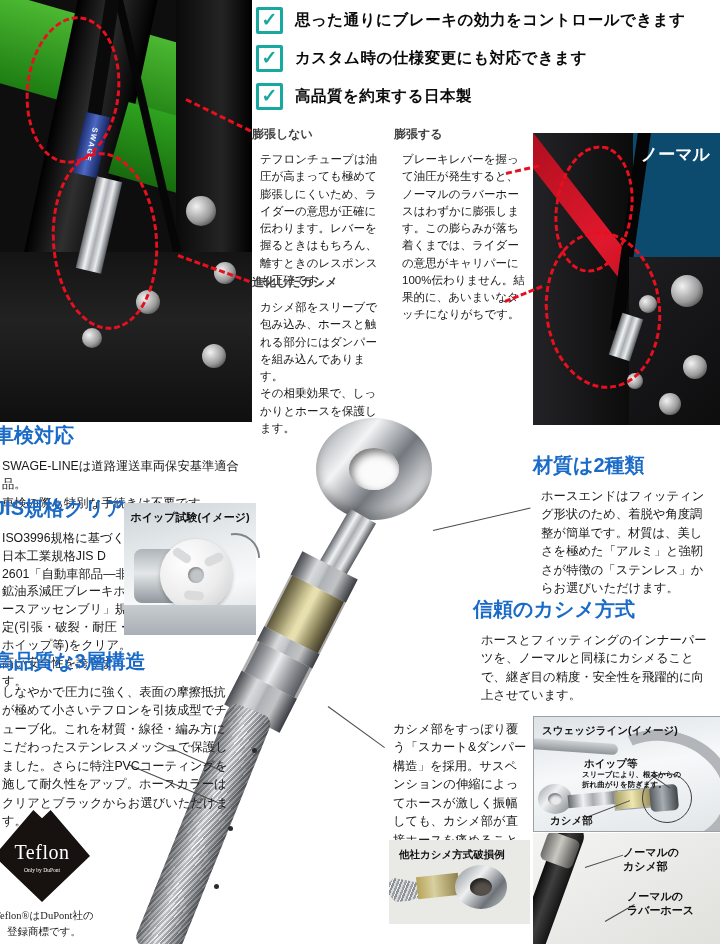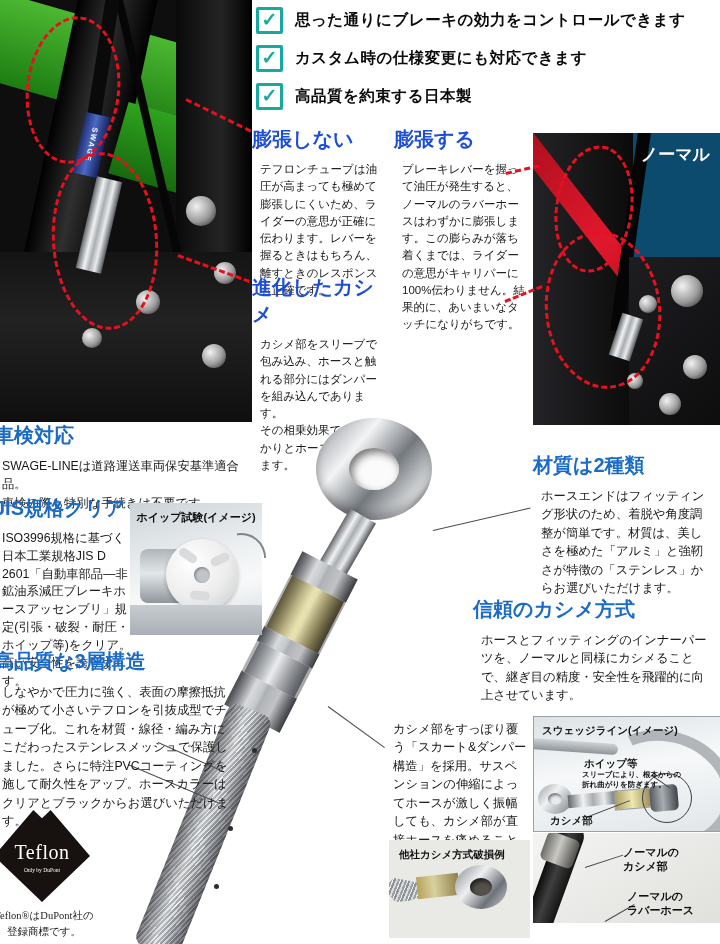--- a/index.html
+++ b/index.html
@@ -1,19 +1,19 @@
 <!DOCTYPE html>
 <html><head>
 <meta charset="utf-8">
 <style>
   html,body{margin:0;padding:0;background:#fff}
   #cv{position:relative;width:720px;height:944px;background:#fff;overflow:hidden;
       font-family:"Liberation Sans",sans-serif;}
   .ab{position:absolute}
-  .h-teal{font-weight:bold;color:#1d4ed8;font-size:20px;margin:0 0 5px 0}
+  .h-teal{font-weight:bold;color:#404040;font-size:12px;margin:0 0 5px 0}
   .h-blue{font-weight:bold;color:#1a6ac8;font-size:20px;margin:0 0 6px 0}
   .bd{color:#17171a;line-height:1.5;white-space:pre-line;margin:8px}
   .f11{font-size:11.5px}.f12{font-size:12.3px}
   .lbl{font-weight:bold;color:#101010}
   .dash-red{border-top:3px dashed #e8101e;transform-origin:left center;height:0}
   .ell{border:3px dashed #e8101e;border-radius:50%}
   .chrome{background:linear-gradient(90deg,#63676c 0%,#f0f2f3 30%,#a9adb2 50%,#e9ebec 72%,#54585d 100%)}
   .leader{border-top:1px solid #4a4a4a;transform-origin:left center;height:0}
   .bolt{border-radius:50%;background:radial-gradient(circle at 35% 35%,#f2f2f2,#9a9a9a 55%,#383838 90%)}
   
@@ -78,21 +78,21 @@
   #ln-material{left:433px;top:530px;width:100px;transform:rotate(-13deg)}
   #ln-safety{left:328px;top:706px;width:70px;transform:rotate(36deg)}
   #ln-layer1{left:158px;top:742px;width:72px;transform:rotate(24deg)}
   #ln-layer2{left:128px;top:764px;width:98px;transform:rotate(23deg)}
   
   #bl0{left:-6px;top:422px;width:260px}
   #bl1{left:-6px;top:495px;width:150px}
   #bl2{left:-6px;top:648px;width:248px}
   #bl1 .bd{line-height:1.45}
   
-  #whip{left:130px;top:503px;width:132px;height:132px;background:linear-gradient(165deg,#ccd3d8,#eef1f2 45%,#f8f9fa 65%,#d2d7da)}
+  #whip{left:124px;top:503px;width:132px;height:132px;background:linear-gradient(165deg,#ccd3d8,#eef1f2 45%,#f8f9fa 65%,#d2d7da)}
   #whip .lab{left:0;top:7px;width:132px;text-align:center;font-size:11px}
   #whip .cyl{left:10px;top:46px;width:58px;height:54px;background:linear-gradient(180deg,#aeb5ba,#e3e7e9 45%,#8f969c);border-radius:8px}
   #whip .disc{left:36px;top:36px;width:72px;height:72px;border-radius:50%;background:radial-gradient(circle at 35% 32%,#fff,#ececec 55%,#c6c8ca);box-shadow:0 2px 4px rgba(0,0,0,.25)}
   #whip .hub{left:64px;top:64px;width:16px;height:16px;border-radius:50%;background:#c2c5c7;box-shadow:inset 1px 1px 3px rgba(0,0,0,.4)}
   #whip .sl1{left:48px;top:48px;width:20px;height:9px;border-radius:5px;background:#d9dbdc;transform:rotate(35deg)}
   #whip .sl2{left:80px;top:52px;width:20px;height:9px;border-radius:5px;background:#d9dbdc;transform:rotate(-25deg)}
   #whip .sl3{left:60px;top:88px;width:20px;height:9px;border-radius:5px;background:#d9dbdc;transform:rotate(5deg)}
   #whip .tube{left:78px;top:28px;width:52px;height:62px;border:2px solid transparent;border-top:2px solid #80858a;border-radius:50%;transform:rotate(40deg)}
   #whip .base{left:0;top:102px;width:132px;height:30px;background:linear-gradient(180deg,#c6ccd0,#a9afb4)}
   
@@ -109,28 +109,28 @@
   #swbox .tube{left:34px;top:76px;width:50px;height:13px;transform:rotate(-5deg)}
   #swbox .crimp{left:80px;top:72px;width:38px;height:18px;transform:rotate(-5deg);background:linear-gradient(90deg,#a99f66,#efe7ae 45%,#8d8352);border:1px solid #9aa0a6}
   #swbox .slv{left:116px;top:68px;width:28px;height:26px;transform:rotate(-5deg);background:linear-gradient(90deg,#565b60,#a7adb2 45%,#3f4449);border-radius:5px}
   #swbox .circ{left:108px;top:56px;width:48px;height:48px;border:1.5px solid #3d3d3d;border-radius:50%}
   #swbox .slab{left:50px;top:40px;font-size:10.5px}
   #swbox .snote{left:48px;top:53px;font-size:7.5px;line-height:1.35;white-space:pre-line;font-weight:bold;color:#101010}
   #swbox .klab{left:16px;top:97px;font-size:10.5px}
   #swbox .l1{left:118px;top:58px;width:22px;transform:rotate(35deg)}
   #swbox .l2{left:52px;top:100px;width:47px;transform:rotate(-21deg)}
   
-  #oc{left:389px;top:840px;width:141px;height:98px;background:#e9e9e6;overflow:hidden}
+  #oc{left:389px;top:840px;width:141px;height:84px;background:#e9e9e6;overflow:hidden}
   #oc .lab{left:10px;top:8px;font-size:10.5px}
   #oc .ring{left:66px;top:25px;width:52px;height:44px;border-radius:50%;background:linear-gradient(130deg,#84898e,#eef0f1 38%,#6d7278 70%,#cfd2d4)}
   #oc .ring .hole{left:15px;top:13px;width:22px;height:18px;border-radius:50%;background:#55504a;box-shadow:inset 2px 3px 4px rgba(0,0,0,.6)}
   #oc .neck{left:28px;top:35px;width:42px;height:22px;transform:rotate(-6deg);background:linear-gradient(90deg,#b7a45a,#d9d0a0 40%,#8f8049)}
   #oc .fray{left:0;top:38px;width:34px;height:24px;background:repeating-linear-gradient(112deg,#d8dadc 0 2px,#9ba0a4 2px 4px,#edeeef 4px 5px,#8d9196 5px 7px);clip-path:polygon(0 20%,15% 0,55% 10%,100% 25%,100% 75%,60% 95%,20% 100%,0 70%)}
   
-  #nh{left:533px;top:833px;width:187px;height:90px;background:linear-gradient(150deg,#f4f4f2,#e0e0dd);overflow:hidden}
+  #nh{left:533px;top:833px;width:187px;height:111px;background:linear-gradient(150deg,#f4f4f2,#e0e0dd);overflow:hidden}
   #nh .hose{left:2px;top:-14px;width:28px;height:150px;transform:rotate(20deg);background:linear-gradient(90deg,#0c0c0c,#3f3f3f 45%,#141414);border-radius:14px}
   #nh .crimp{left:10px;top:2px;width:34px;height:30px;transform:rotate(20deg);background:linear-gradient(90deg,#6b6b68,#c9c8c2 45%,#4e4e4b);border-radius:6px}
   #nh .klab{left:90px;top:12px;font-size:11px;line-height:1.3;white-space:pre-line}
   #nh .rlab{left:94px;top:56px;font-size:11px;line-height:1.3;white-space:pre-line}
   #nh .l1{left:52px;top:34px;width:40px;transform:rotate(-18deg)}
   #nh .l2{left:72px;top:88px;width:34px;transform:rotate(-30deg)}
   
   #tf{left:-6px;top:810px;width:112px}
   #tf .dia{left:0;top:0;width:96px;height:92px;background:#17120f;clip-path:polygon(41% 0%,50% 9%,59% 0%,100% 50%,50% 100%,0% 50%);display:flex;flex-direction:column;align-items:center;justify-content:center}
   #tf .dia .t1{color:#fff;font-family:"Liberation Serif",serif;font-size:20px;letter-spacing:.5px;margin-top:2px}

